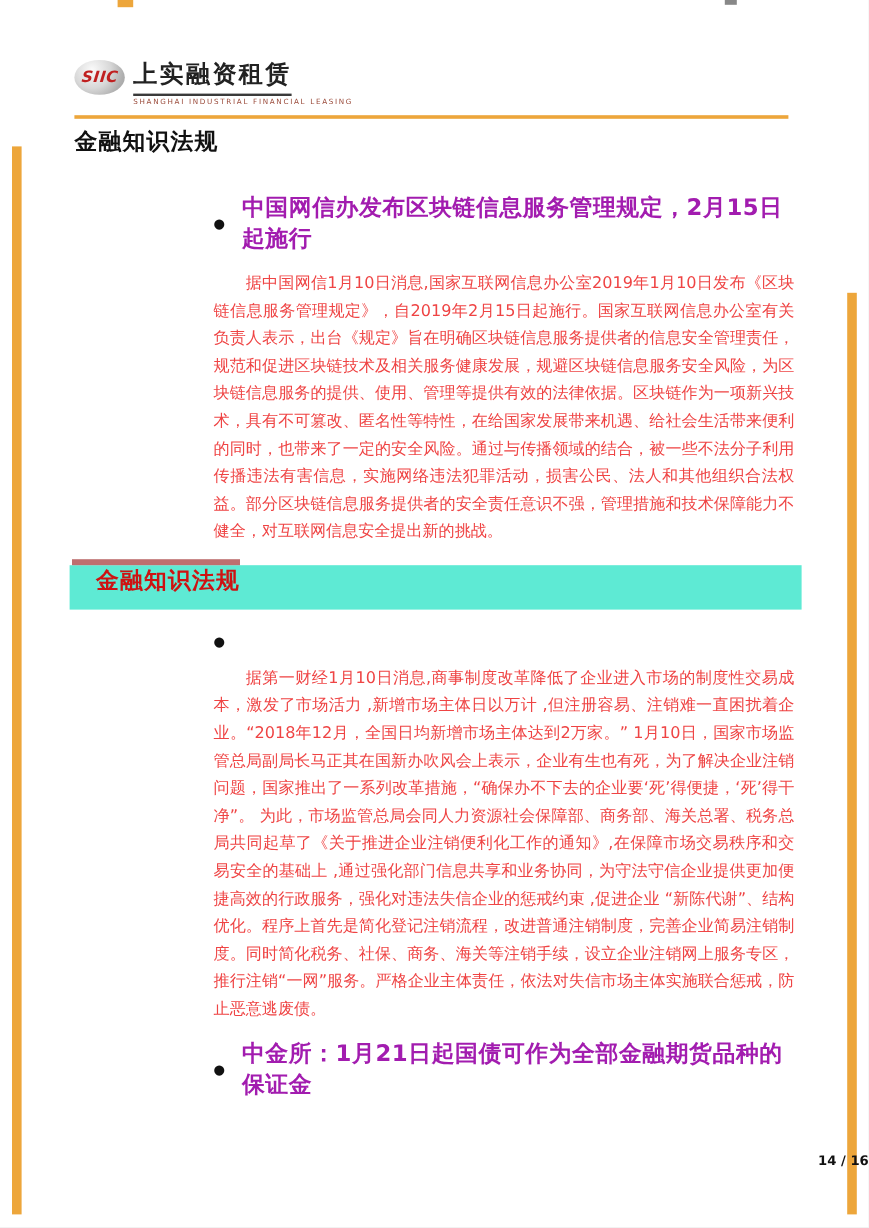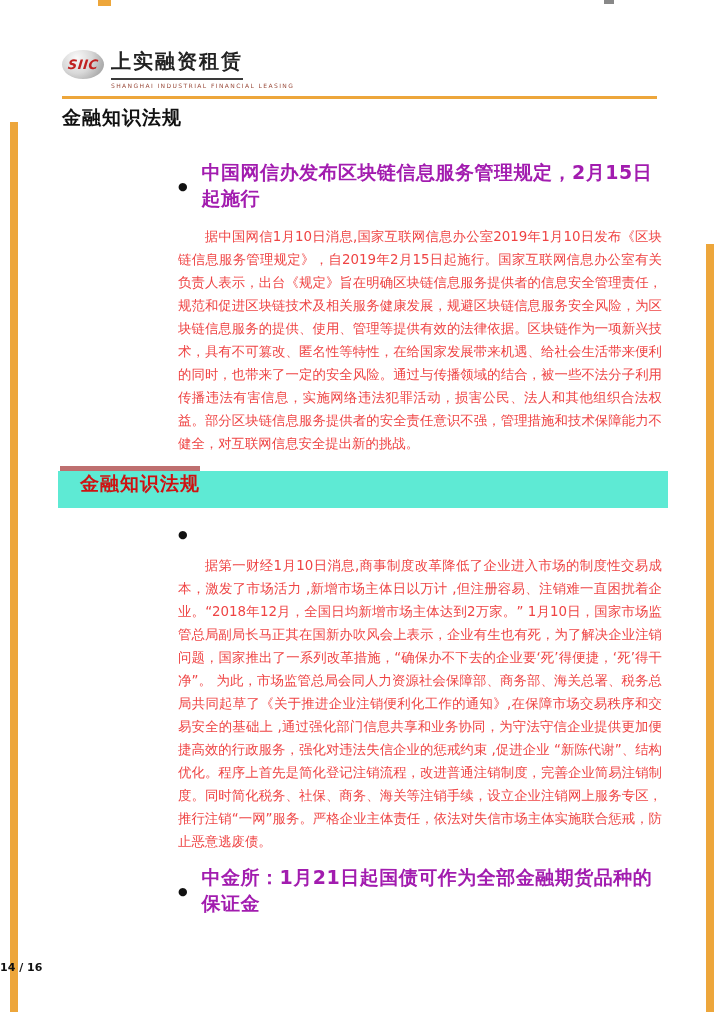--- a/index.html
+++ b/index.html
@@ -61,21 +61,21 @@
   .banner { position:relative; margin-top:16px; margin-left:-4px; width:610px; }
   .banner-accent { position:absolute; top:-5px; left:2px; width:140px; height:5px; background:#BE6F6F; }
   .banner-main {
     height:37px; background:#5eead4;
     display:flex; align-items:flex-start; padding-left:22px;
     font-size:19px; font-weight:bold; color:#CE1212; letter-spacing:1px;
   }
 
   .page-number {
     position:absolute; left:0; right:0; top:961px;
-    text-align:left; font-size:11px; font-weight:bold; color:#111;
+    text-align:right; font-size:11px; font-weight:bold; color:#111;
   }
 </style>
 </head>
 <body>
 
 <div class="page">
 
   <div class="stripe-left"></div>
   <div class="stripe-right"></div>
   <div class="top-mark-gold"></div>

